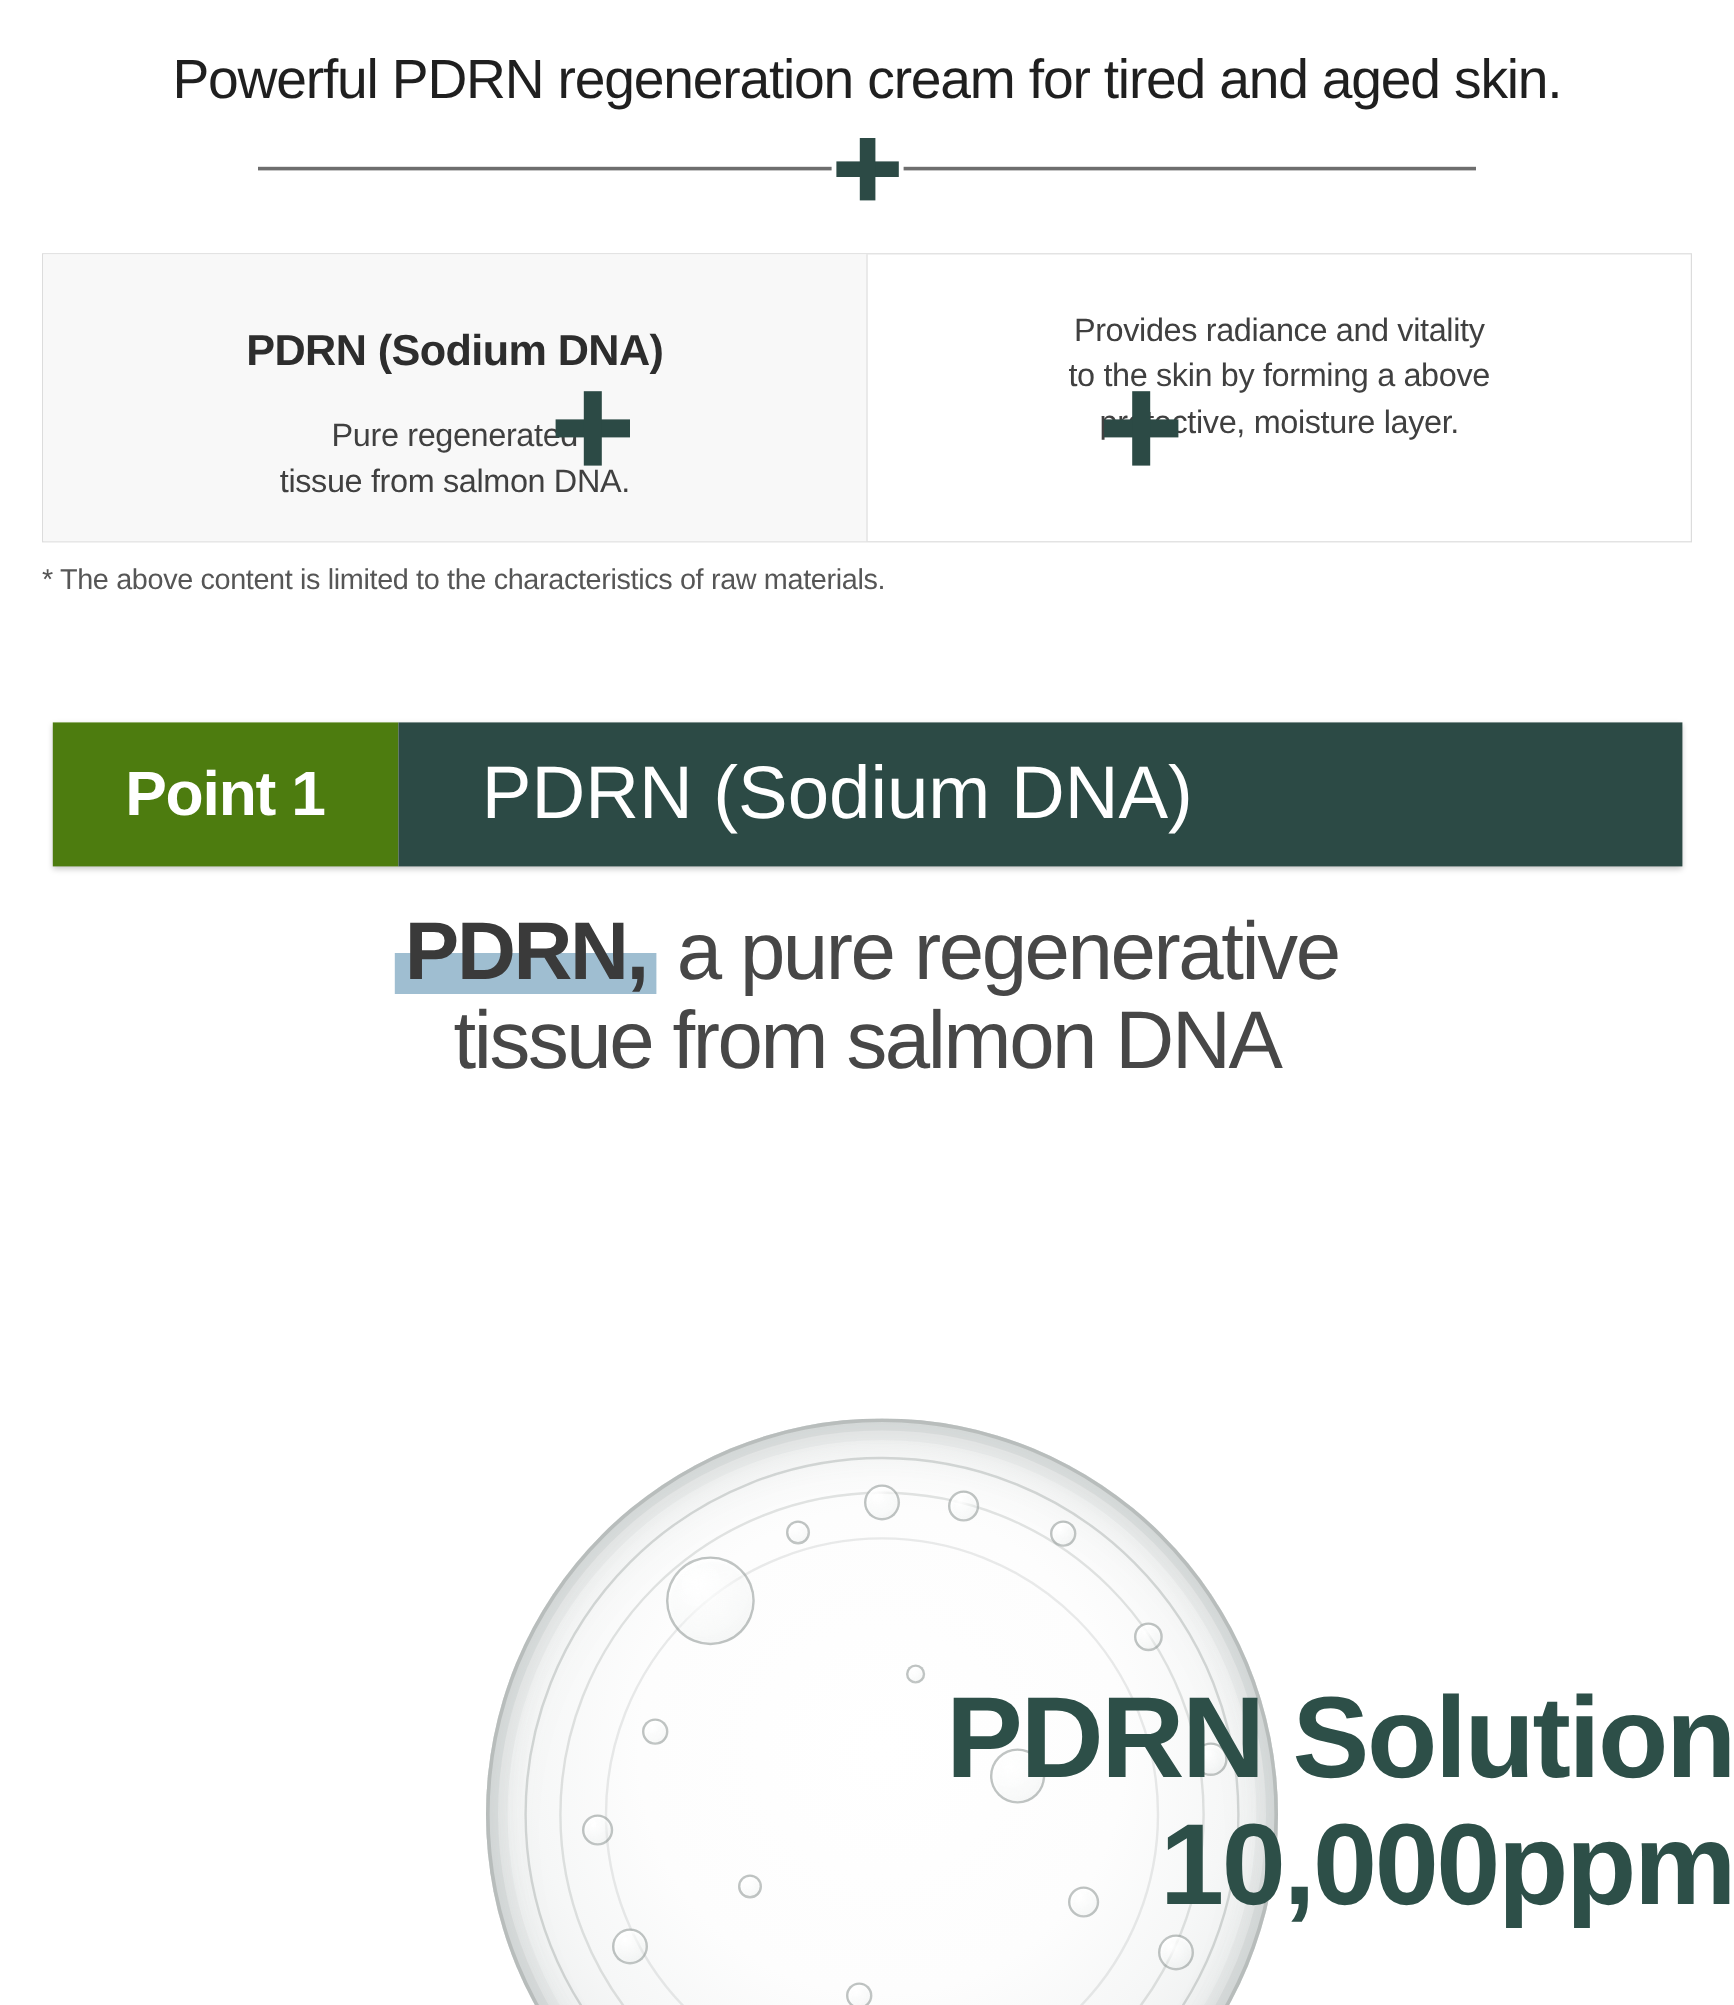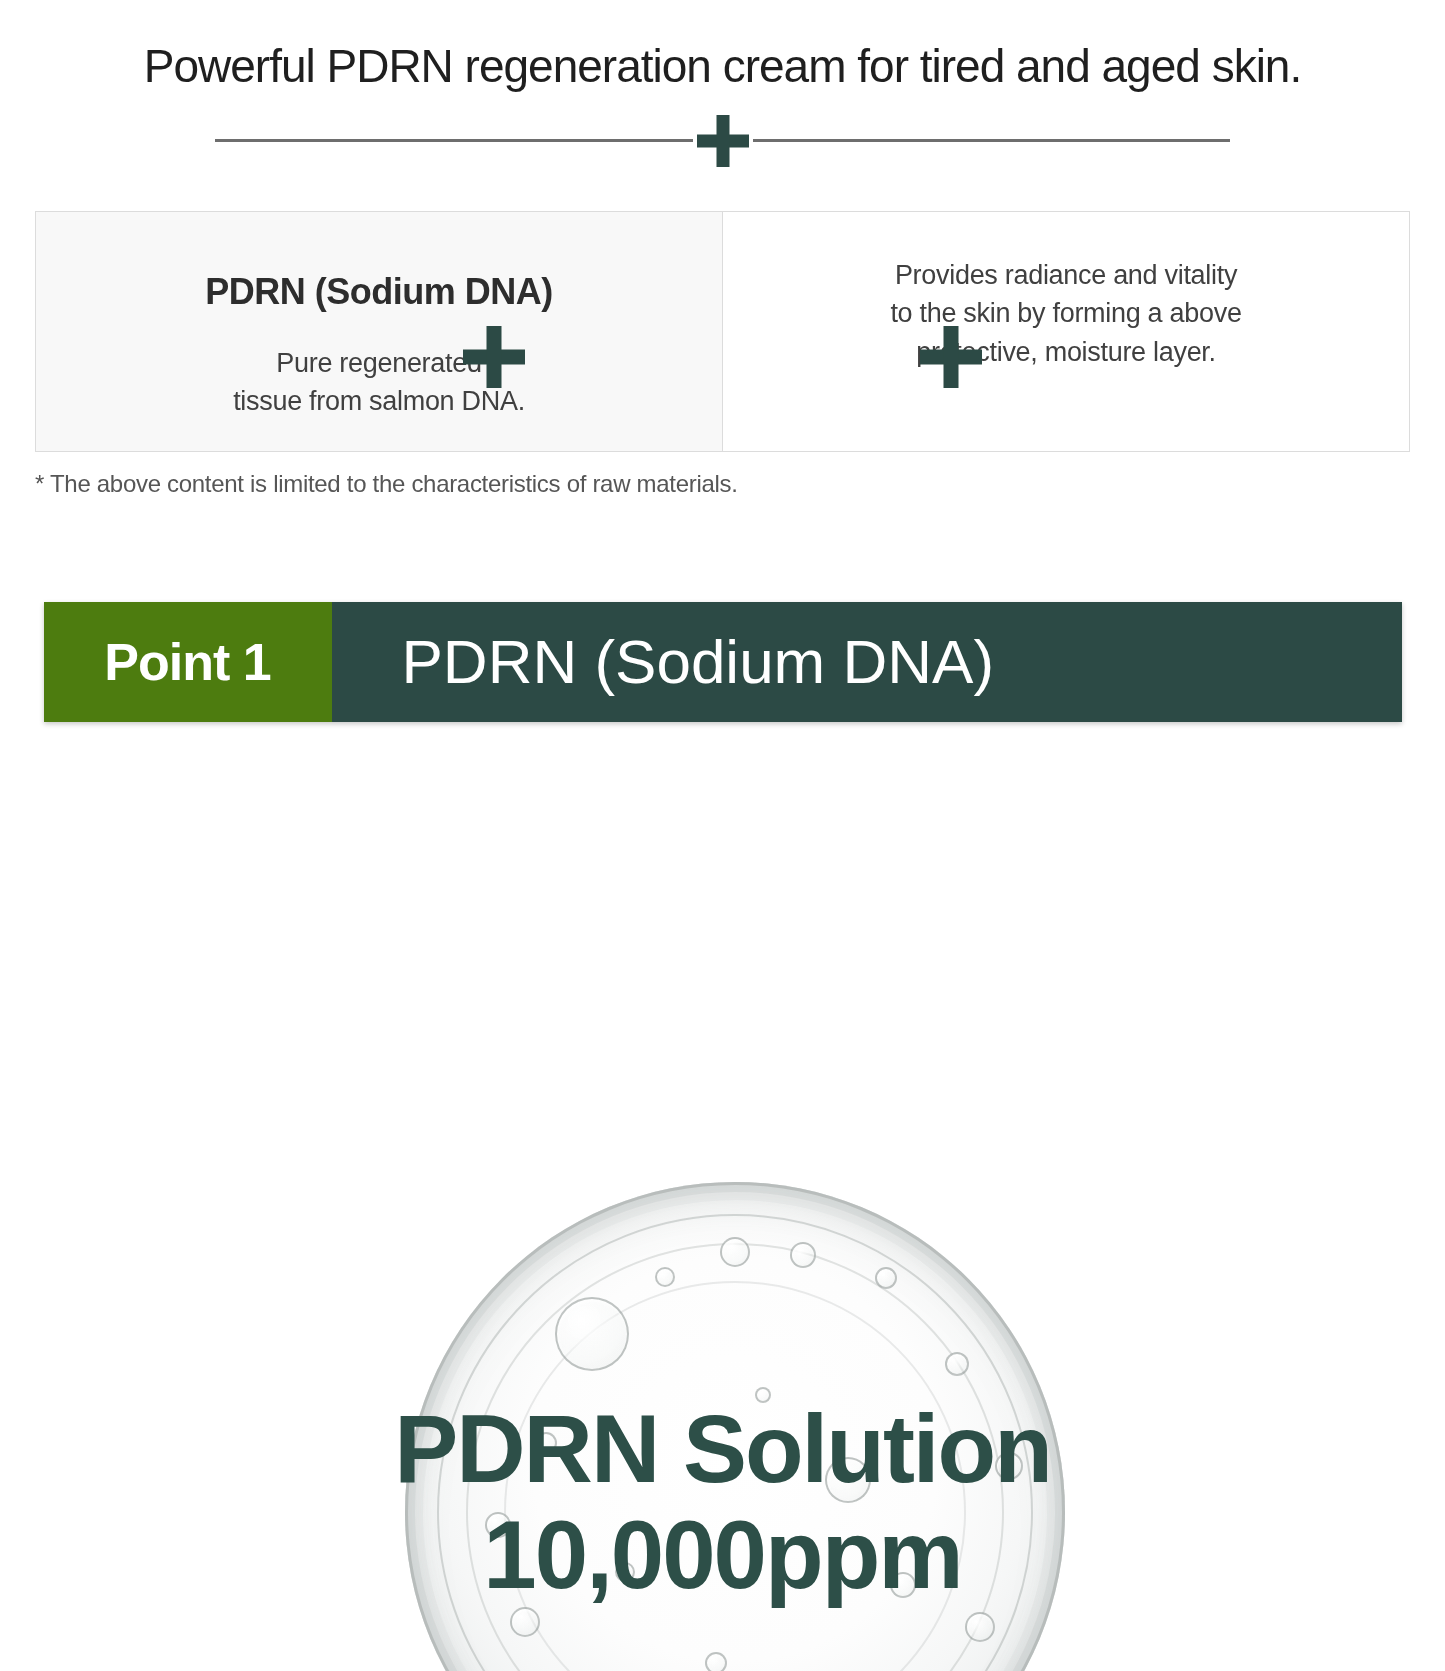--- a/index.html
+++ b/index.html
@@ -122,21 +122,21 @@
   .bubble {
     position:absolute; border-radius:50%;
     border:2px solid rgba(120,128,126,0.45);
     background:radial-gradient(circle at 35% 30%, rgba(255,255,255,0.95) 0%, rgba(240,243,242,0.35) 60%, rgba(210,215,214,0.25) 100%);
     box-shadow:inset 1px 2px 3px rgba(255,255,255,0.9);
   }
 
   
   .solution-text {
     position:absolute; left:0; width:100%; top:1396px; z-index:2;
-    text-align:center; color:#2d4f48; font-weight:700;
+    text-align:right; color:#2d4f48; font-weight:700;
     font-size:96px; line-height:1.1; letter-spacing:-2px;
   }
 </style>
 </head>
 <body>
 
 <div class="page">
 
   <h1 class="headline">Powerful PDRN regeneration cream for tired and aged skin.</h1>
 
@@ -162,20 +162,24 @@
   </div>
 
   <div class="footnote">* The above content is limited to the characteristics of raw materials.</div>
 
   <div class="point-banner">
     <div class="point-label">Point 1</div>
     <div class="point-title">PDRN (Sodium DNA)</div>
   </div>
 
 
+  <div class="sub-heading">
+    <div><span class="hl">PDRN,</span><span> a pure regenerative</span></div>
+    <div>tissue from salmon DNA</div>
+  </div>
 
   <div class="dish">
     <div class="ring r1"></div>
     <div class="ring r2"></div>
     <div class="ring r3"></div>
     <div class="bubble" style="width:74px;height:74px;left:150px;top:115px;"></div>
     <div class="bubble" style="width:30px;height:30px;left:315px;top:55px;"></div>
     <div class="bubble" style="width:26px;height:26px;left:385px;top:60px;"></div>
     <div class="bubble" style="width:22px;height:22px;left:470px;top:85px;"></div>
     <div class="bubble" style="width:20px;height:20px;left:250px;top:85px;"></div>

